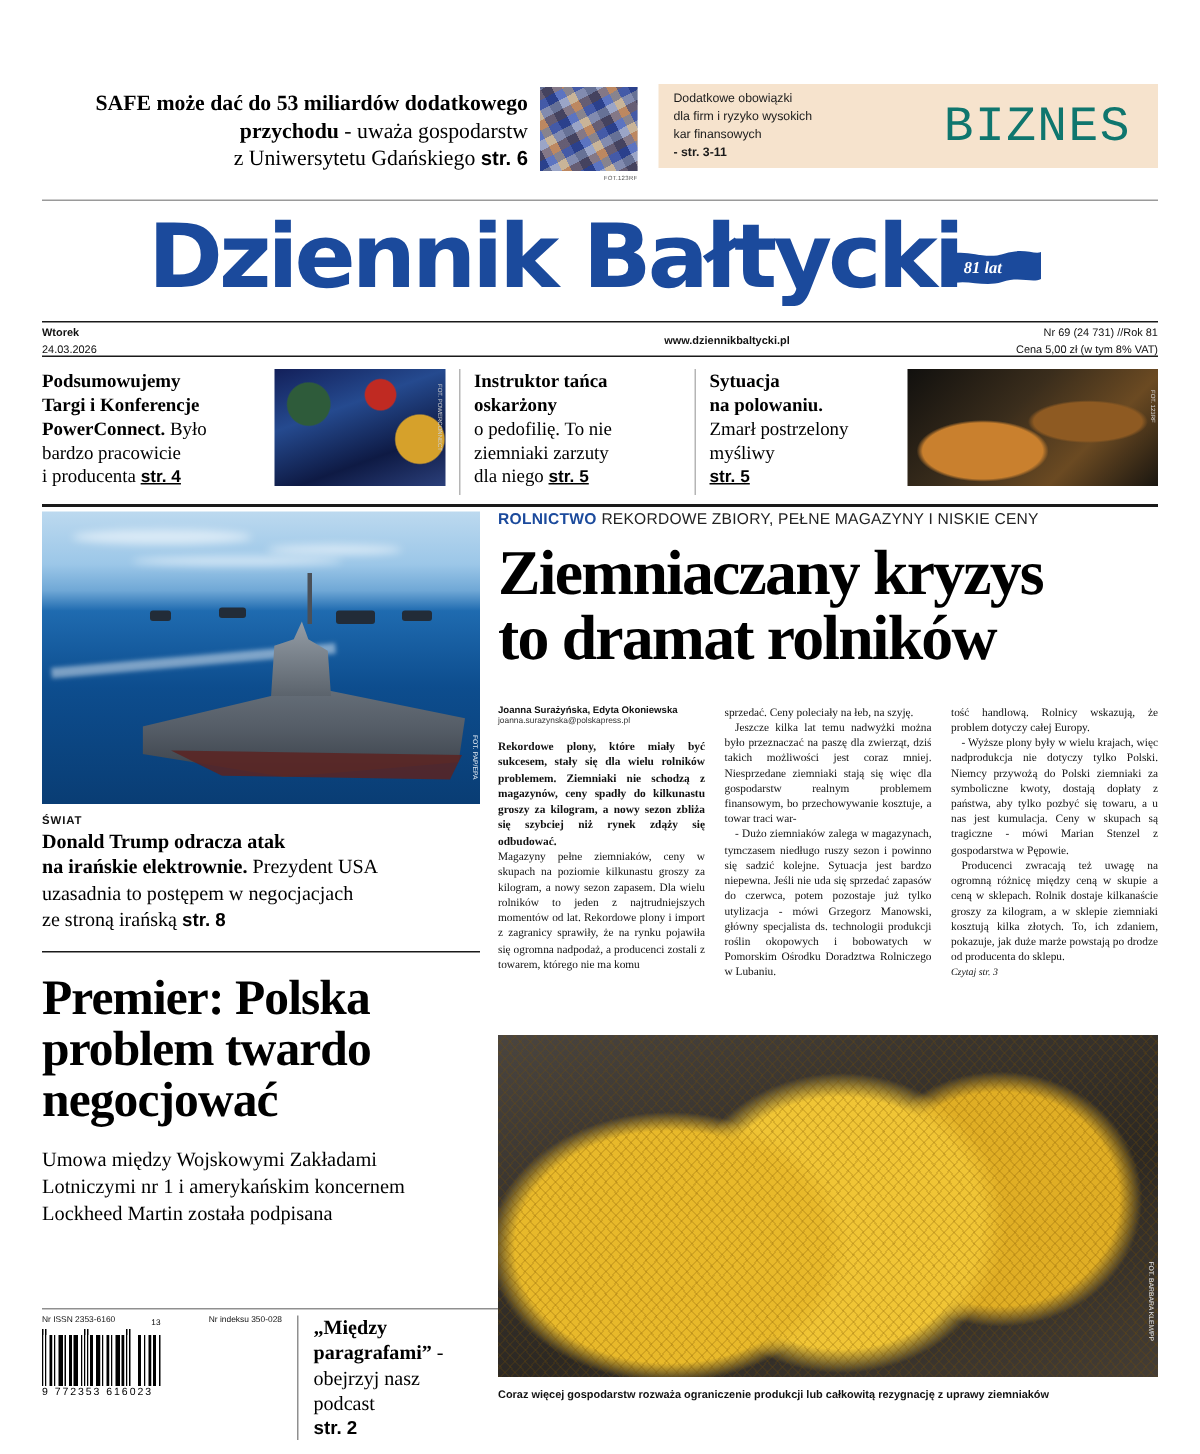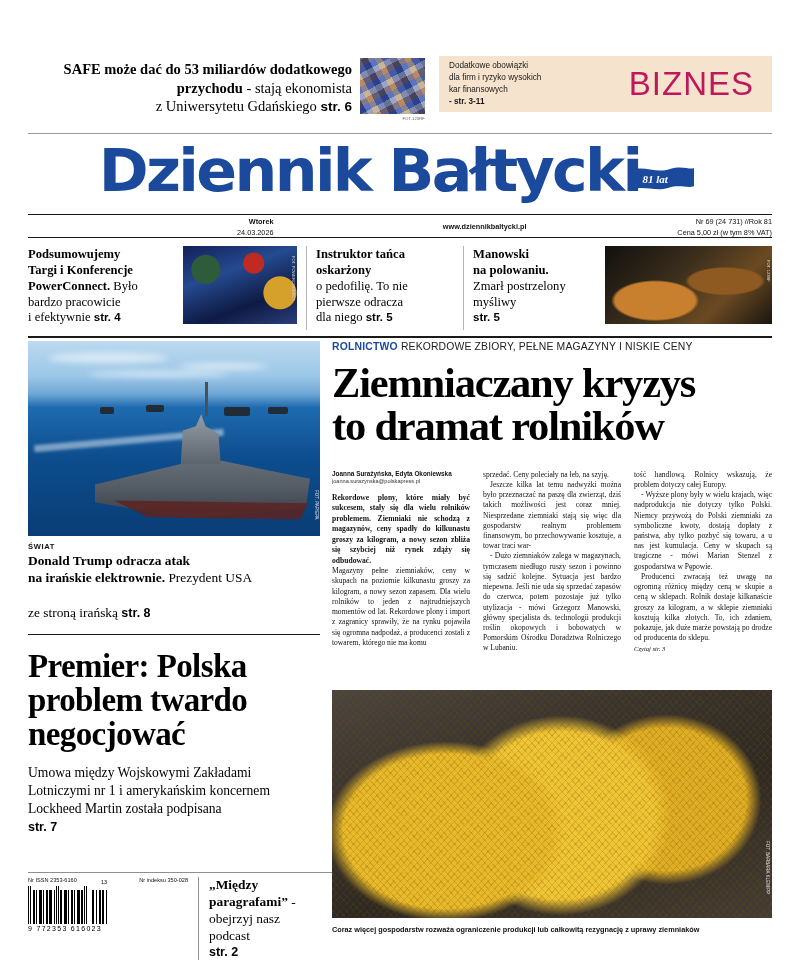--- a/index.html
+++ b/index.html
@@ -40,21 +40,21 @@
   .tb-biznes {
     flex:1; margin-left:14px; margin-top:4px; margin-right:28px; height:56px;
     background:#f6e3cd; display:flex; align-items:center; justify-content:space-between;
     padding:0 18px 0 10px;
   }
   .tb-biznes .small {
     font-family:"Liberation Sans", sans-serif; font-size:8.2px; line-height:1.45; color:#1a1a1a;
   }
   .tb-biznes .small b { font-weight:bold; }
   .tb-biznes .word {
-    font-family:Liberation Sans, sans-serif; font-size:33px; letter-spacing:1px; color:#be185d;
+    font-family:Liberation Mono, monospace; font-size:33px; letter-spacing:1px; color:#0f766e;
   }
   .rule-thin { position:absolute; left:28px; width:744px; height:1px; background:#9a9a9a; }
 
   
   .masthead {
     position:absolute; left:0; top:134px; width:800px; height:72px;
     display:flex; align-items:center; justify-content:center;
   }
   .logo {
     font-family:"DejaVu Sans", sans-serif; font-weight:bold;
@@ -70,32 +70,32 @@
     font-family:"Liberation Serif", serif; font-size:11px; font-weight:bold;
   }
 
   
   .infobar {
     position:absolute; left:28px; top:214px; width:744px; height:24px;
     border-top:1.5px solid #1a1a1a; border-bottom:1px solid #1a1a1a;
     display:flex; align-items:flex-start; padding-top:2px;
     font-family:"Liberation Sans", sans-serif; font-size:7.3px; color:#111;
   }
-  .infobar .ib-l { width:33%; line-height:1.5;text-align:right; }
+  .infobar .ib-l { width:33%; line-height:1.5; }
   .infobar .ib-l b { font-weight:bold; }
   .infobar .ib-c { width:34%; text-align:right; font-weight:bold; padding-top:5px; }
   .infobar .ib-r { width:33%; text-align:right; line-height:1.5; }
 
   
   .teasers { position:absolute; left:28px; top:244px; width:744px; height:88px; display:flex; }
   .tz { position:relative; }
   .tz-sep { width:1px; background:#b5b5b5; margin:2px 9px 2px 9px; }
   .tz-txt { font-family:"Liberation Serif", serif; font-size:12.6px; line-height:1.26; }
   .tz-txt b { font-weight:bold; }
-  .tz-txt .pg { font-family:"Liberation Sans", sans-serif; font-weight:bold; font-size:11.5px; }
+  .tz-txt .pg { font-family:"Liberation Sans", sans-serif; font-weight:bold; font-size:11.5px;text-decoration:underline; }
   .tz1 { width:150px; padding-top:3px; }
   .tzphoto1 {
     width:114px; height:78px; margin-top:2px; margin-left:5px; position:relative;
     background:
       radial-gradient(circle at 20% 30%, #2e5b3a 0 14px, transparent 15px),
       radial-gradient(circle at 62% 22%, #c02a22 0 10px, transparent 11px),
       radial-gradient(circle at 85% 60%, #d6a12b 0 16px, transparent 17px),
       linear-gradient(160deg,#13205a 0%,#254a8f 35%,#0e1a44 70%,#2b3f7a 100%);
   }
   .tzphoto1 .vcredit {
@@ -238,21 +238,21 @@
 </style>
 </head>
 <body>
 
 <div class="page">
 
   <div class="topbanner">
     <div class="tb-text">
       <b>SAFE może dać do 53 miliardów dodatkowego</b><br>
       <b>przychodu</b>
-      <span>- stają ekonomista</span><br>
+      <span>- uważa gospodarstw</span><br>
       <span>z Uniwersytetu Gdańskiego</span>
       <span class="pg">str. 6</span>
     </div>
     <div class="tb-photo">
       <span class="credit">FOT.123RF</span>
     </div>
     <div class="tb-biznes">
       <div class="small">
         <span>Dodatkowe obowiązki</span><br>
         <span>dla firm i ryzyko wysokich</span><br>
@@ -288,46 +288,46 @@
 
   <div class="teasers">
 
     <div class="tz tz1">
       <div class="tz-txt">
         <b>Podsumowujemy</b><br>
         <b>Targi i Konferencje</b><br>
         <b>PowerConnect.</b>
         <span>Było</span><br>
         <span>bardzo pracowicie</span><br>
-        <span>i efektywnie</span>
+        <span>i producenta</span>
         <span class="pg">str. 4</span>
       </div>
     </div>
     <div class="tzphoto1">
       <span class="vcredit">FOT. POWERCONNECT</span>
     </div>
 
     <div class="tz-sep"></div>
 
     <div class="tz tz2">
       <div class="tz-txt">
         <b>Instruktor tańca</b><br>
         <b>oskarżony</b><br>
         <span>o pedofilię. To nie</span><br>
-        <span>pierwsze odracza</span><br>
+        <span>ziemniaki zarzuty</span><br>
         <span>dla niego</span>
         <span class="pg">str. 5</span>
       </div>
     </div>
 
     <div class="tz-sep"></div>
 
     <div class="tz tz3">
       <div class="tz-txt">
-        <b>Manowski</b><br>
+        <b>Sytuacja</b><br>
         <b>na polowaniu.</b><br>
         <span>Zmarł postrzelony</span><br>
         <span>myśliwy</span><br>
         <span class="pg">str. 5</span>
       </div>
     </div>
 
     <div class="tzphoto2">
       <span class="vcredit">FOT. 123RF</span>
     </div>
@@ -351,38 +351,37 @@
       <div class="tower"></div>
       <div class="mast"></div>
       <span class="vcredit">FOT. PAP/EPA</span>
     </div>
 
     <div class="kicker">ŚWIAT</div>
     <div class="lead-tease">
       <b>Donald Trump odracza atak</b><br>
       <b>na irańskie elektrownie.</b>
       <span>Prezydent USA</span><br>
-      <br>
+      <span>uzasadnia to postępem w negocjacjach</span><br>
       <span>ze stroną irańską</span>
       <span class="pg">str. 8</span>
     </div>
 
     <div class="hr-dark"></div>
 
     <div class="big2">
       <span>Premier: Polska</span><br>
       <span>problem twardo</span><br>
       <span>negocjować</span>
     </div>
 
     <div class="deck">
       <span>Umowa między Wojskowymi Zakładami</span><br>
       <span>Lotniczymi nr 1 i amerykańskim koncernem</span><br>
       <span>Lockheed Martin została podpisana</span>
-      <span class="pg">str. 7</span>
     </div>
   </div>
 
   <div class="rule-thin" style="top:872px;background:#8f8f8f"></div>
 
   <div class="bottomleft">
     <div class="bl-barcode">
       <div class="bc-codes">
         <span>Nr ISSN 2353-6160</span>
         <span>Nr indeksu 350-028</span>

